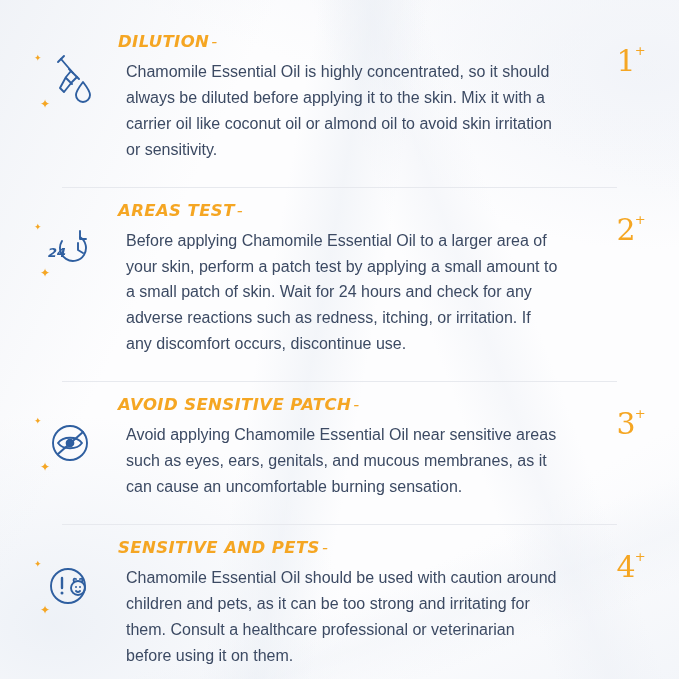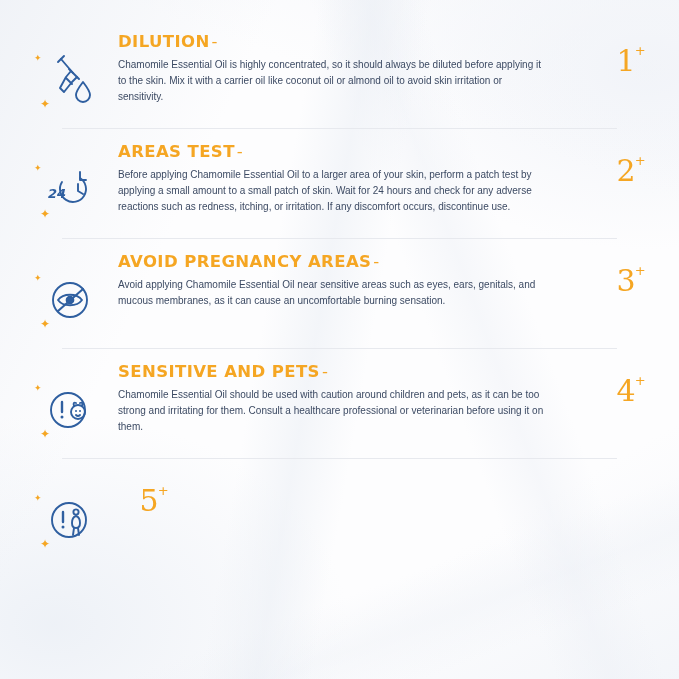--- a/index.html
+++ b/index.html
@@ -88,31 +88,32 @@
     min-width: 0;
   }
   .heading {
     color: #f5a623;
     font-size: 16.5px;
     letter-spacing: 0.4px;
     font-weight: bold;
     margin: 0 0 6px 0;
     white-space: nowrap;
     font-family: "DejaVu Sans", sans-serif;
+    font-style: italic;
   }
   .heading .dash {
     color: #f5a623;
     font-weight: normal;
     padding-left: 2px;
   }
   .body {
     color: #3c4a63;
-    font-size: 10px;
+    font-size: 16px;
     line-height: 1.62;
-    margin: 0;
+    margin: 8px;
     max-width: 432px;
   }
   .num-cell {
     flex: 0 0 62px;
     width: 62px;
     display: flex;
     align-items: flex-start;
     justify-content: center;
     padding-top: 14px;
   }
@@ -193,21 +194,21 @@
             <circle cx="32" cy="32" r="17"></circle>
             <path d="M20 32 c5 -7 19 -7 24 0 c-5 7 -19 7 -24 0 z"></path>
             <circle cx="32" cy="32" r="3.4" fill="#2f5fa0"></circle>
             <path d="M20 43 L45 21" stroke-width="2.1"></path>
           </svg>
           <span class="spark sp-a">✦</span>
           <span class="spark sp-b">✦</span>
         </div>
       </div>
       <div class="text-cell">
-        <h3 class="heading"><span>AVOID PREGNANCY AREAS</span><span class="dash">-</span></h3>
+        <h3 class="heading"><span>AVOID SENSITIVE PATCH</span><span class="dash">-</span></h3>
         <p class="body">Avoid applying Chamomile Essential Oil near sensitive areas such as eyes, ears, genitals, and mucous membranes, as it can cause an uncomfortable burning sensation.</p>
       </div>
       <div class="num-cell">
         <span class="num"><span>3</span><span class="plus">+</span></span>
       </div>
     </div>
 
     <div class="row">
       <div class="icon-cell">
         <div class="icon-wrap">

